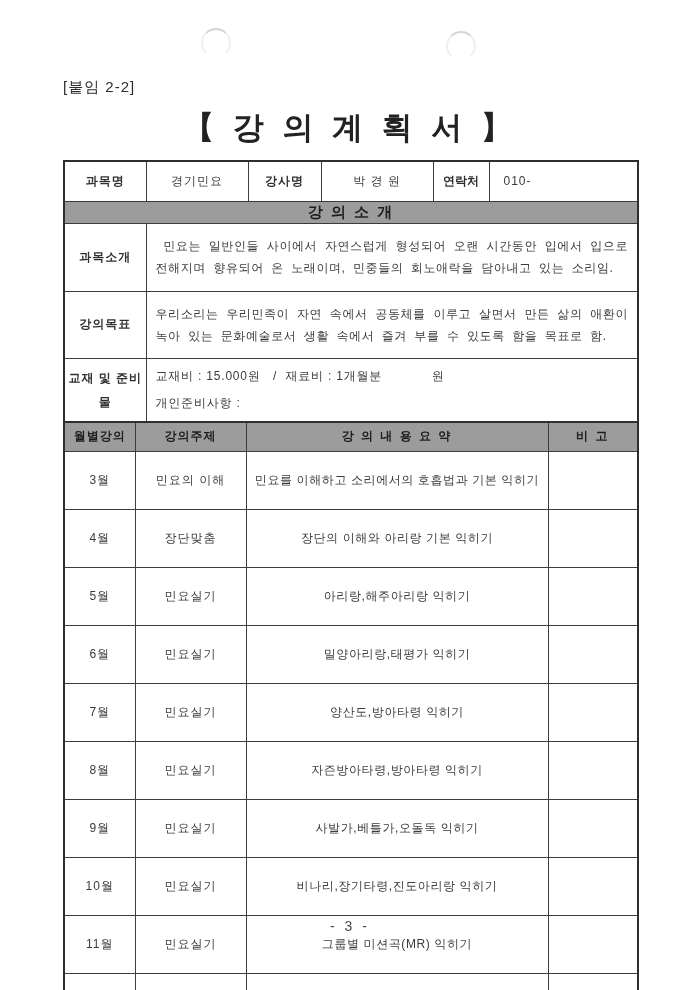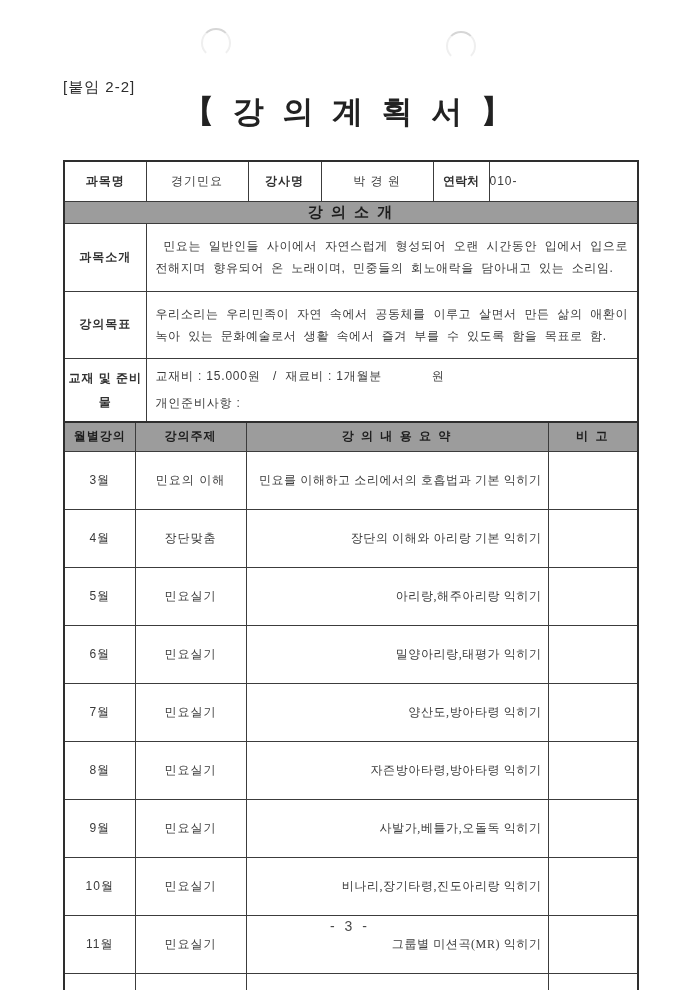--- a/index.html
+++ b/index.html
@@ -19,21 +19,21 @@
     border-left-color: #efefef; border-right-color: #efefef;
   }
   .punch.p1 { left: 201px; top: 28px; }
   .punch.p2 { left: 446px; top: 31px; }
 
   .attach-label {
     position: absolute; left: 63px; top: 78px;
     font-size: 15px; letter-spacing: 1px; color: #2d2d2d; text-align: center;
   }
   .doc-title {
-    position: absolute; left: 0; top: 91px; width: 700px;
+    position: absolute; left: 0; top: 107px; width: 700px;
     text-align: center; font-size: 31px; font-weight: bold;
     letter-spacing: 5px; color: #222;
   }
 
   .tables { position: absolute; left: 63px; top: 160px; width: 574px; }
   table {
     border-collapse: collapse; table-layout: fixed; width: 574px;
     border: 2px solid #2e2e2e;
   }
   table.t2 { margin-top: -2px; }
@@ -41,28 +41,28 @@
     border: 1.5px solid #3c3c3c;
     font-size: 12px; font-weight: normal; color: #3a3a3a;
     vertical-align: middle; overflow: hidden;
   }
   th { font-weight: bold; color: #2f2f2f; text-align: center; letter-spacing: 1px; }
   .gray {
     background: #9c9c9c; color: #1d1d1d; font-weight: bold;
     text-align: center; letter-spacing: 2px;
   }
   .center { text-align: center; letter-spacing: 1px; }
-  .val-left { text-align: left; letter-spacing: 1px; }
+  .val-left { text-align: left; padding-left: 14px; letter-spacing: 1px; }
   .para {
     text-align: justify; padding: 3px 9px; line-height: 22px;
     letter-spacing: 0.6px; word-spacing: 3.5px; white-space: pre-wrap;
   }
   .materials { padding: 4px 9px; line-height: 27px; letter-spacing: 0.8px; }
   .materials .line { white-space: pre-wrap; }
-  .summary { text-align: right; line-height: 21px; letter-spacing: 0.6px; padding: 18px 6px; font-family: Liberation Serif, serif; }
+  .summary { text-align: center; line-height: 21px; letter-spacing: 0.6px; padding: 18px 6px; }
 
   .page-number {
     position: absolute; left: 0; top: 918px; width: 700px;
     text-align: center; font-size: 14px; letter-spacing: 3px; color: #4a4a4a;
   }
 </style>
 </head>
 <body>
 
 <div class="page">

